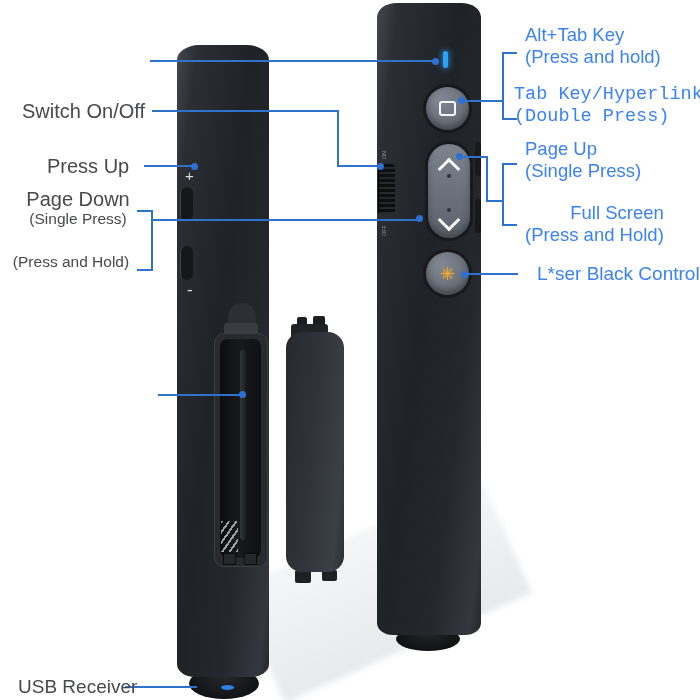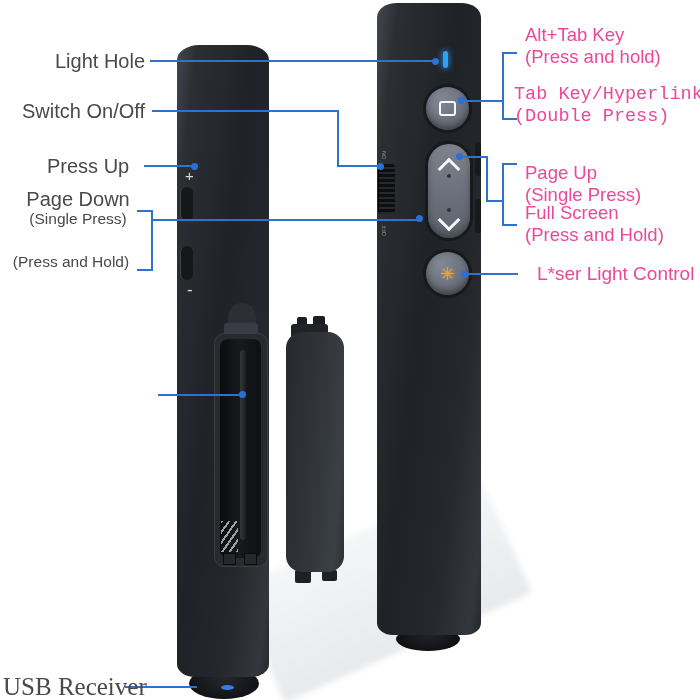--- a/index.html
+++ b/index.html
@@ -3,21 +3,21 @@
 <meta charset="utf-8">
 <style>
   html,body{margin:0;padding:0;background:#fff;}
   #canvas{position:relative;width:700px;height:700px;background:#ffffff;overflow:hidden;
           font-family:"Liberation Sans", sans-serif;}
   .abs{position:absolute;}
   
   .lbl{color:#48494b;font-size:20px;line-height:22px;white-space:nowrap;z-index:7;}
   .lbl-sub{font-size:15.5px;line-height:18px;}
   .lbl-group{text-align:center;}
-  .rlbl{color:#ec4899;font-size:18.5px;line-height:22px;white-space:nowrap;z-index:7;}
+  .rlbl{color:#3b82f6;font-size:18.5px;line-height:22px;white-space:nowrap;z-index:7;}
   
   .cline{background:#2e72cc;z-index:6;}
   .cdot{width:7px;height:7px;border-radius:50%;background:#2d6fd2;z-index:6;}
   
   .body-grad{background:linear-gradient(97deg,#44484f 0%,#2b2e33 12%,#1f2226 45%,#24272b 72%,#34383e 93%,#24272b 100%);}
   .btn-circle{width:43px;height:43px;border-radius:50%;
       background:radial-gradient(circle at 35% 28%,#828893,#6a707a 60%,#596068);
       box-shadow:0 0 0 3px #17191c, inset 0 -4px 7px rgba(0,0,0,.35);
       display:flex;align-items:center;justify-content:center;z-index:4;}
   .side-btn{background:#15171a;border-radius:6px;border-left:1px solid #40444a;z-index:4;}
@@ -134,46 +134,45 @@
   <div class="abs cline" style="left:462px;top:156px;width:26px;height:2px;"></div>
   <div class="abs cline" style="left:486px;top:156px;width:2px;height:46px;"></div>
   <div class="abs cline" style="left:486px;top:200px;width:18px;height:2px;"></div>
   <div class="abs cline" style="left:502px;top:163px;width:2px;height:63px;"></div>
   <div class="abs cline" style="left:502px;top:163px;width:15px;height:2px;"></div>
   <div class="abs cline" style="left:502px;top:224px;width:15px;height:2px;"></div>
 
   <div class="abs cdot" style="left:461px;top:271px;"></div>
   <div class="abs cline" style="left:467px;top:273px;width:51px;height:2px;"></div>
 
-  <div class="abs lbl" style="left:55px;top:50px;">Light Hole</div>
   <div class="abs lbl" style="left:22px;top:100px;text-align:right;">Switch On/Off</div>
   <div class="abs lbl" style="left:47px;top:155px;">Press Up</div>
 
   <div class="abs lbl lbl-group" style="left:20px;top:188px;width:116px;">
     <div>Page Down</div>
     <div class="lbl-sub">(Single Press)</div>
   </div>
 
   <div class="abs lbl lbl-group" style="left:0px;top:253px;width:142px;">
     <div class="lbl-sub">(Press and Hold)</div>
   </div>
 
-  <div class="abs lbl" style="left:3px;top:676px;font-size:25px;font-family:Liberation Serif, serif;">USB Receiver</div>
+  <div class="abs lbl" style="left:18px;top:676px;font-size:19px;">USB Receiver</div>
 
   <div class="abs rlbl" style="left:525px;top:24px;">
     <div>Alt+Tab Key</div>
     <div>(Press and hold)</div>
   </div>
   <div class="abs rlbl" style="left:514px;top:84px;font-family:Liberation Mono, monospace;">
     <div>Tab Key/Hyperlink</div>
     <div>(Double Press)</div>
   </div>
-  <div class="abs rlbl" style="left:525px;top:138px;margin-top:24px;">
+  <div class="abs rlbl" style="left:525px;top:138px;">
     <div>Page Up</div>
     <div>(Single Press)</div>
   </div>
-  <div class="abs rlbl" style="left:525px;top:202px;">
+  <div class="abs rlbl" style="left:525px;top:202px;text-align:right;">
     <div>Full Screen</div>
     <div>(Press and Hold)</div>
   </div>
-  <div class="abs rlbl" style="left:537px;top:263px;font-size:19px;">L*ser Light Control</div>
+  <div class="abs rlbl" style="left:537px;top:263px;font-size:19px;">L*ser Black Control</div>
 
 </div>
 
 </body></html>

